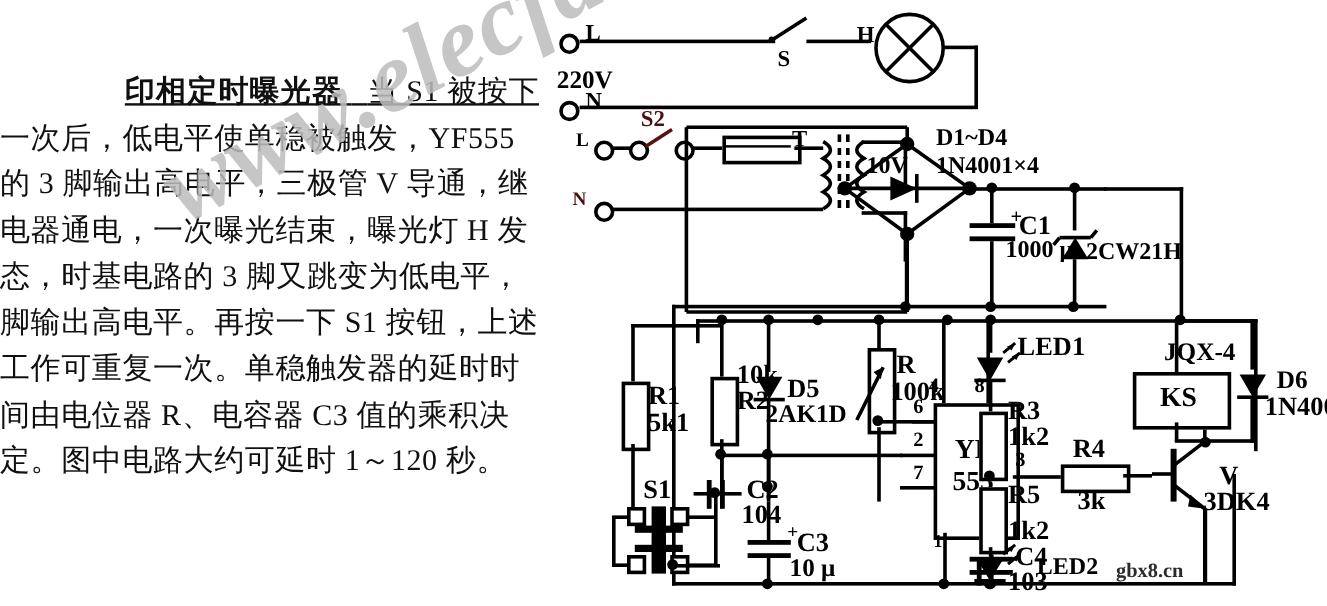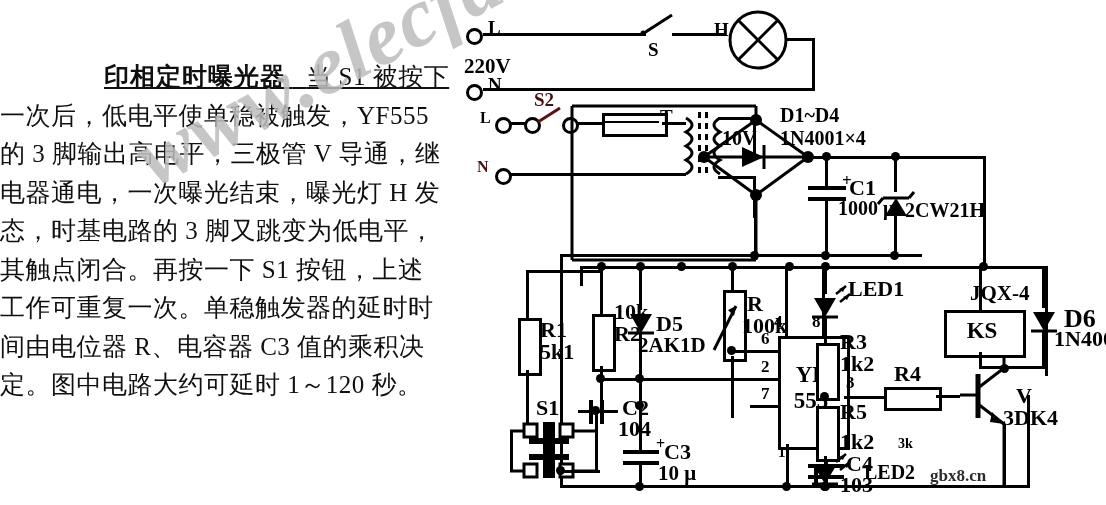--- a/index.html
+++ b/index.html
@@ -48,21 +48,21 @@
 
   <div id="article">
     <div class="para-line first">
       <span class="ttl">印相定时曝光器</span>
       <span>&nbsp;&nbsp;</span><span>当 S1 被按下</span>
     </div>
     <div class="para-line"><span>一次后，低电平使单稳被触发，YF555</span></div>
     <div class="para-line"><span>的 3 脚输出高电平，三极管 V 导通，继</span></div>
     <div class="para-line"><span>电器通电，一次曝光结束，曝光灯 H 发</span></div>
     <div class="para-line"><span>态，时基电路的 3 脚又跳变为低电平，</span></div>
-    <div class="para-line"><span>其触点闭合。再按一下 S1 按钮，上述</span></div>
+    <div class="para-line"><span>脚输出高电平。再按一下 S1 按钮，上述</span></div>
     <div class="para-line"><span>工作可重复一次。单稳触发器的延时时</span></div>
     <div class="para-line"><span>间由电位器 R、电容器 C3 值的乘积决</span></div>
     <div class="para-line"><span>定。图中电路大约可延时 1～120 秒。</span></div>
   </div>
 
   <div class="wm" id="wm-main">www.elecfans.com</div>
 
   <div id="sch">
 
     <div class="term" style="left:16px;top:28px;"></div>
@@ -336,21 +336,21 @@
       <line x1="34" y1="8" x2="44" y2="0" stroke="#000" stroke-width="2.5"></line>
       <polygon points="44,0 37,3 41,6" fill="#000"></polygon>
     </svg>
     <div class="w v" style="left:374px;top:484px;height:6px;"></div>
     <div class="dot" style="left:370px;top:482px;"></div>
     <div class="lbl b" style="left:398px;top:462px;font-size:20px;margin-left:16px;">LED2</div>
 
     <div class="res" style="left:434px;top:387px;width:52px;height:18px;"></div>
     <div class="w h" style="left:486px;top:395px;width:24px;"></div>
     <div class="lbl b" style="left:444px;top:362px;font-size:22px;">R4</div>
-    <div class="lbl b" style="left:448px;top:405px;font-size:14px;margin-top:32px;">3k</div>
+    <div class="lbl b" style="left:448px;top:405px;font-size:22px;">3k</div>
 
     <svg width="80" height="90" style="left:506px;top:358px;">
       <line x1="4" y1="37" x2="22" y2="37" stroke="#000" stroke-width="3"></line>
       <line x1="22" y1="16" x2="22" y2="60" stroke="#000" stroke-width="5"></line>
       <line x1="22" y1="30" x2="48" y2="10" stroke="#000" stroke-width="3"></line>
       <line x1="22" y1="46" x2="48" y2="66" stroke="#000" stroke-width="3"></line>
       <polygon points="48,66 36,54 34,64" fill="#000"></polygon>
       <line x1="48" y1="10" x2="48" y2="-12" stroke="#000" stroke-width="3"></line>
       <line x1="48" y1="66" x2="48" y2="128" stroke="#000" stroke-width="3"></line>
     </svg>
@@ -365,21 +365,21 @@
     <div class="lbl b" style="left:520px;top:282px;font-size:21px;">JQX-4</div>
 
     <div class="w h" style="left:529px;top:266px;width:66px;"></div>
     <div class="w v" style="left:592px;top:266px;height:42px;"></div>
     <svg width="42" height="34" style="left:575px;top:306px;">
       <polygon points="8,6 30,6 19,25" fill="#000"></polygon>
       <line x1="6" y1="25" x2="32" y2="25" stroke="#000" stroke-width="3"></line>
     </svg>
     <div class="w v" style="left:592px;top:331px;height:38px;"></div>
     <div class="w h" style="left:529px;top:366px;width:66px;"></div>
-    <div class="lbl b" style="left:614px;top:305px;font-size:26px;">D6</div>
+    <div class="lbl b" style="left:614px;top:305px;font-size:21px;">D6</div>
     <div class="lbl b" style="left:604px;top:327px;font-size:22px;">1N4001</div>
 
     <div class="w v" style="left:553px;top:424px;height:62px;"></div>
 
     <div class="wm" id="wm-small" style="left:480px;top:466px;">gbx8.cn</div>
   </div>
 
 </div>
 
 </body></html>

